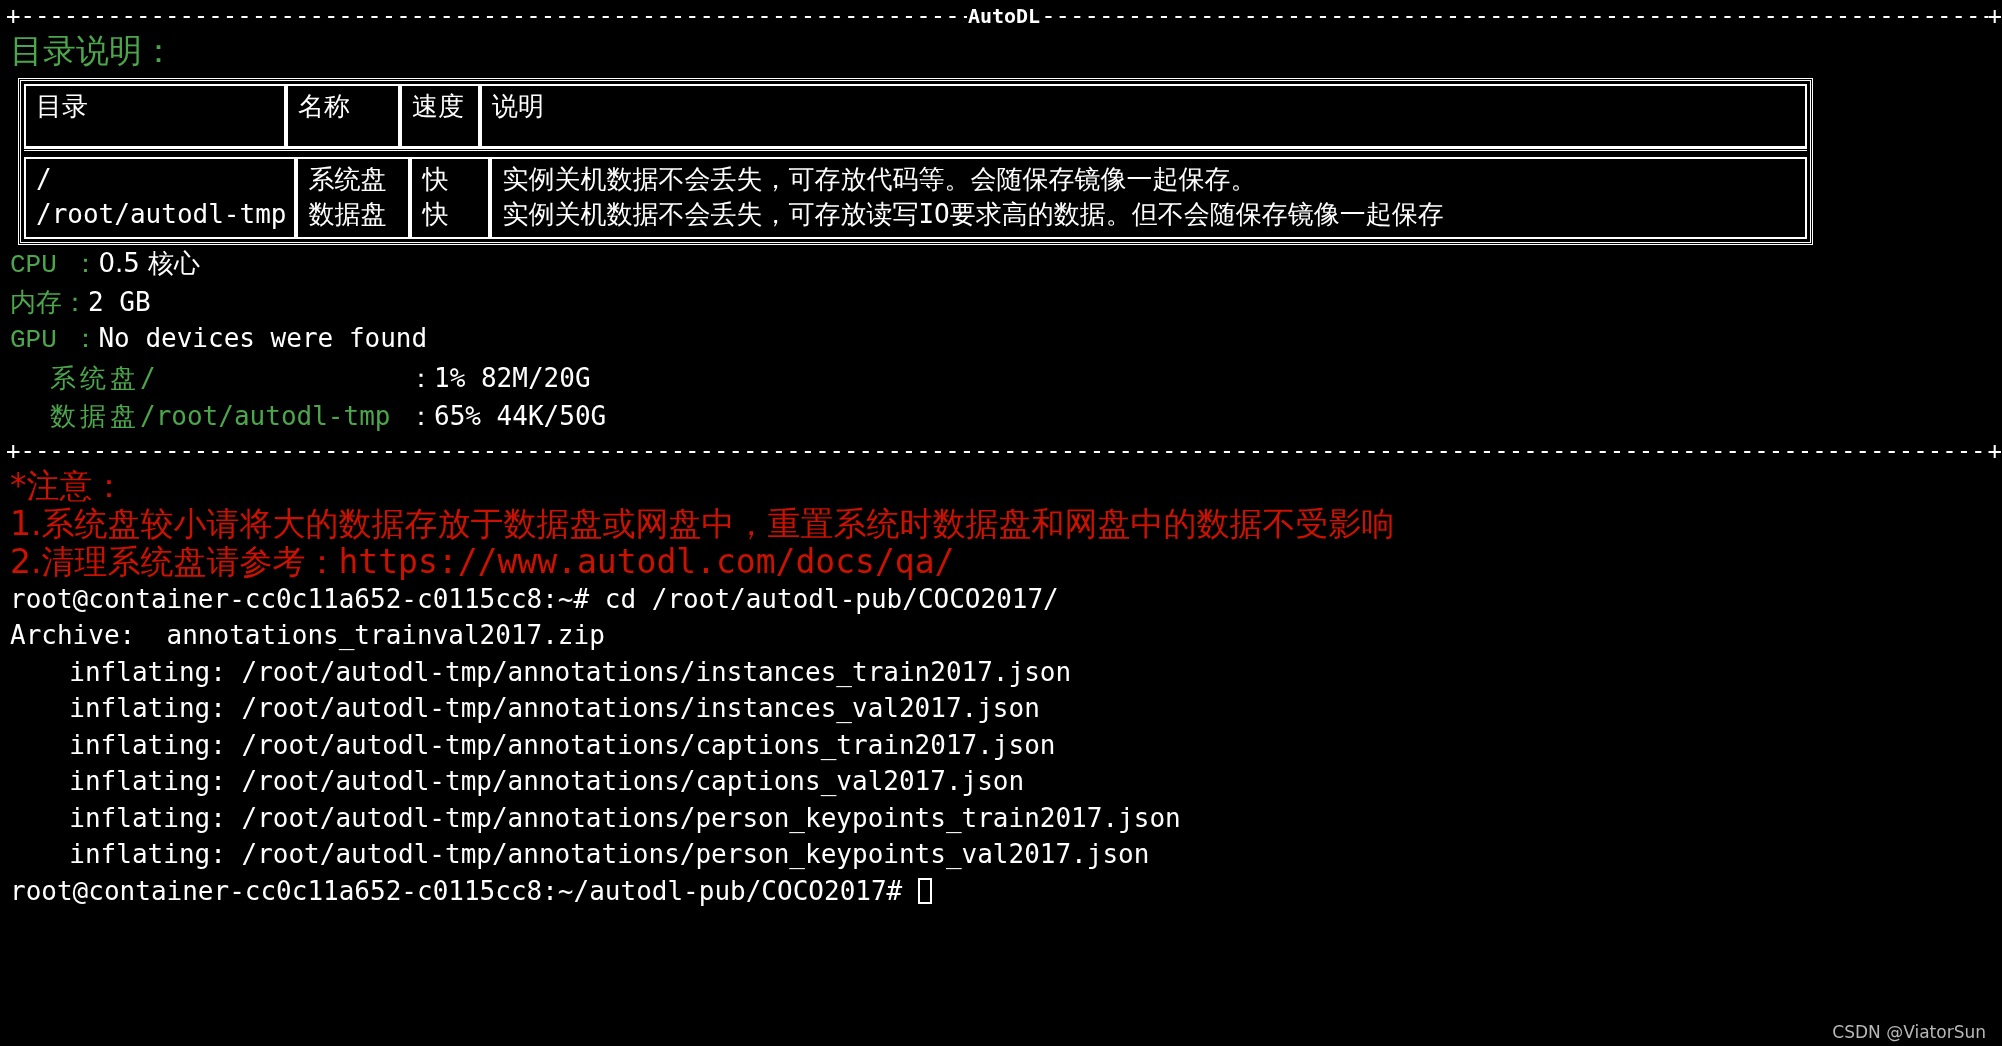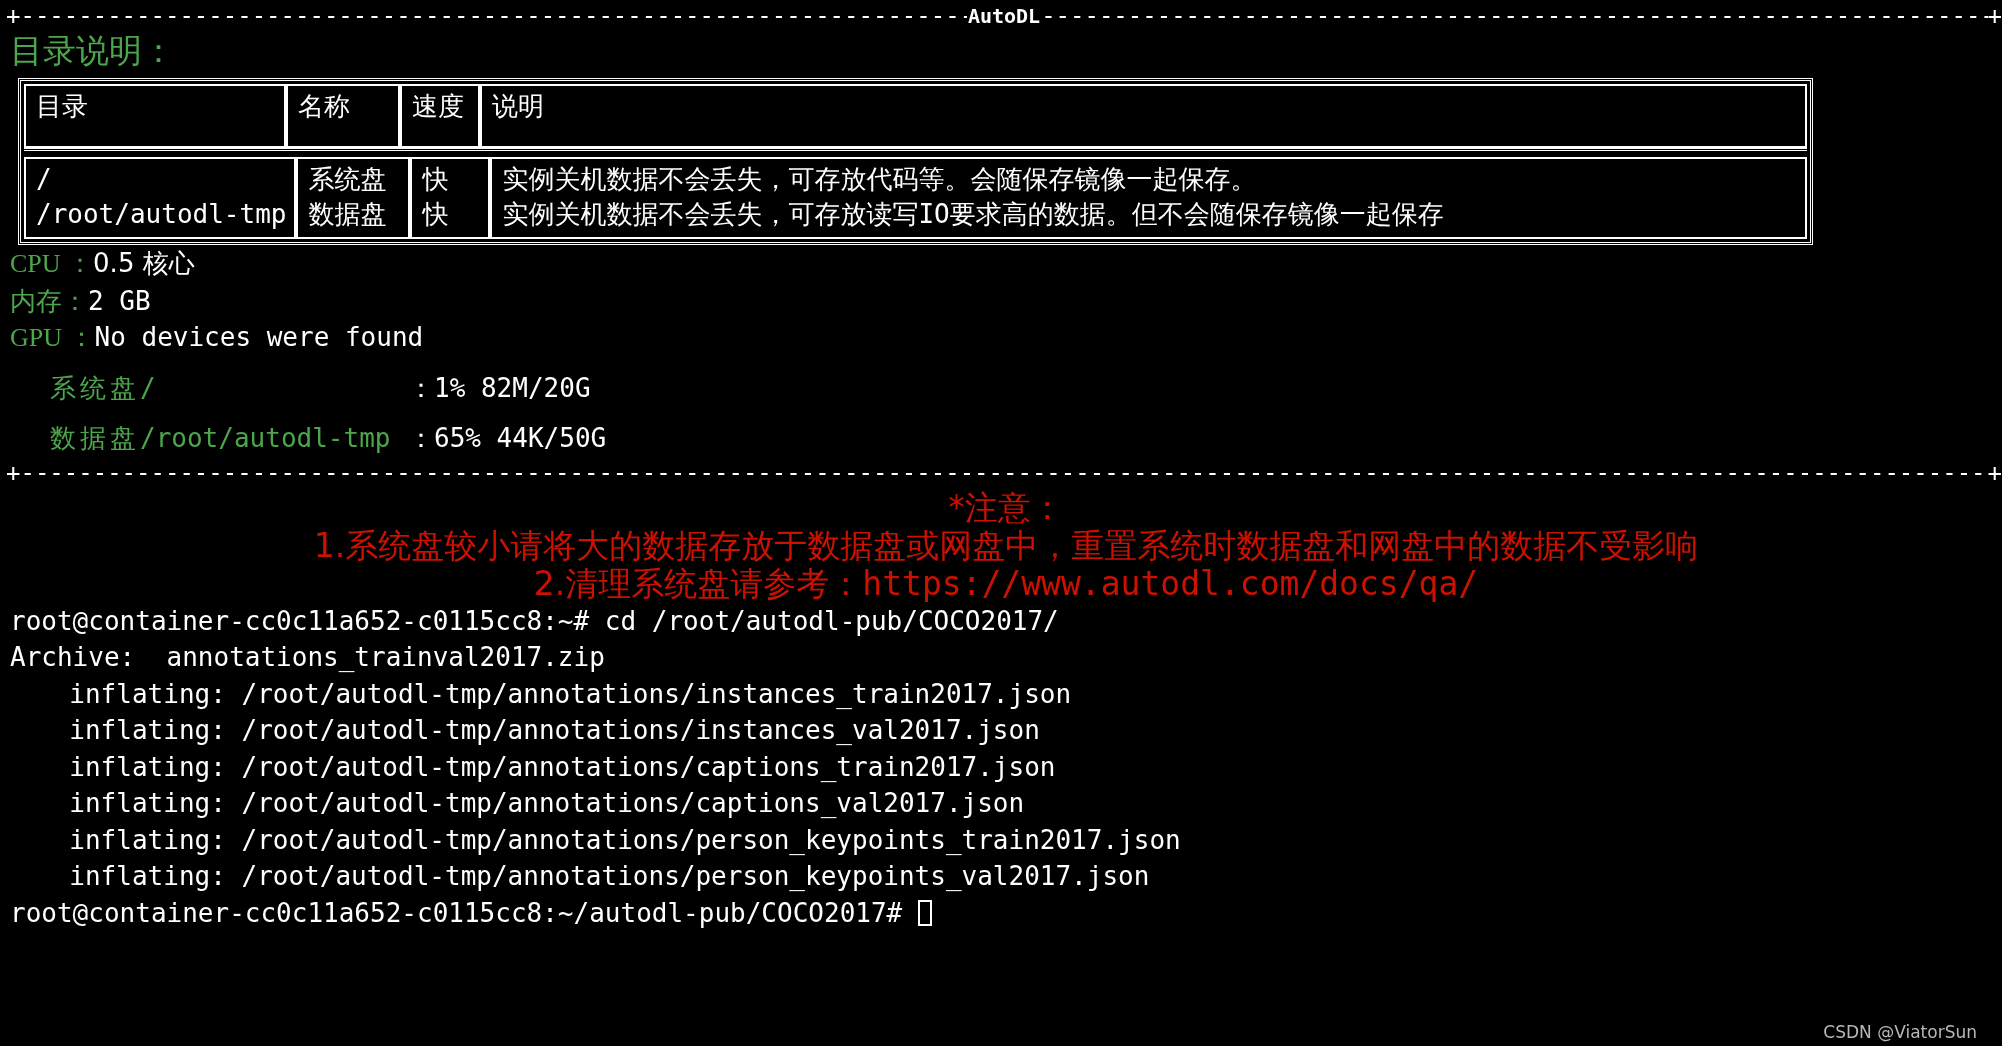--- a/index.html
+++ b/index.html
@@ -54,21 +54,21 @@
     font-family: "DejaVu Sans Mono", "Liberation Mono", monospace;
     padding: 0 1px;
   }
   .rule-plus {
     flex: 0 0 auto;
     color: #ffffff;
     font-size: 24px;
     font-family: "DejaVu Sans Mono", "Liberation Mono", monospace;
   }
   .green { color: #4ca64c; }
-  .red { color: #cc1100; text-align: center; }
+  .red { color: #cc1100; }
   .white { color: #ffffff; }
 
   .section-label {
     font-size: 33px;
     line-height: 38px;
     padding-left: 10px;
     white-space: pre;
     font-family: "DejaVu Sans", "Liberation Sans", sans-serif;
   }
 
@@ -104,51 +104,50 @@
   .dbl-sep {
     height: 6px;
     border-top: 3px double #ffffff;
   }
 
   .cmdblock { padding-left: 10px; }
   .indent3 { padding-left: 28px; }
 
   .watermark {
     position: absolute;
-    right: 25px;
+    right: 16px;
     bottom: 4px;
     color: #b8b8b8;
     font-size: 17px;
     font-family: "DejaVu Sans", "Liberation Sans", sans-serif;
   }
   .cursor {
     display: inline-block;
     width: 14px;
     height: 26px;
     border: 2px solid #ffffff;
     vertical-align: -4px;
     box-sizing: border-box;
   }
   .storage-row {
     display: flex;
     font-size: 26px;
     line-height: 38px;
     white-space: pre;
     padding-left: 40px;
     font-family: "DejaVu Sans Mono", "Liberation Mono", monospace;
-    margin-top: 12px;
   }
   .storage-name {
     font-family: "DejaVu Sans", "Liberation Sans", sans-serif;
     letter-spacing: 4px;
   }
   .storage-path { font-family: "DejaVu Sans Mono", "Liberation Mono", monospace; }
   .storage-label-box { display: inline-block; min-width: 358px; }
   .cjk { font-family: "DejaVu Sans", "Liberation Sans", sans-serif; }
-  .kv-key { font-family: Liberation Serif, serif; }
+  .kv-key { font-family: Liberation Mono, monospace; }
   .kv-key-cjk { font-family: "DejaVu Sans", "Liberation Sans", sans-serif; }
 </style>
 </head>
 <body>
 
 <div class="screen">
 
   <div class="rule-wrap">
     <span class="rule-plus">+</span>
     <span class="rule-dash">------------------------------------------------------------------------------------------------------------------------------------------------------------------------------------------------------------------------------------------------------------------------------------------------------------</span>

